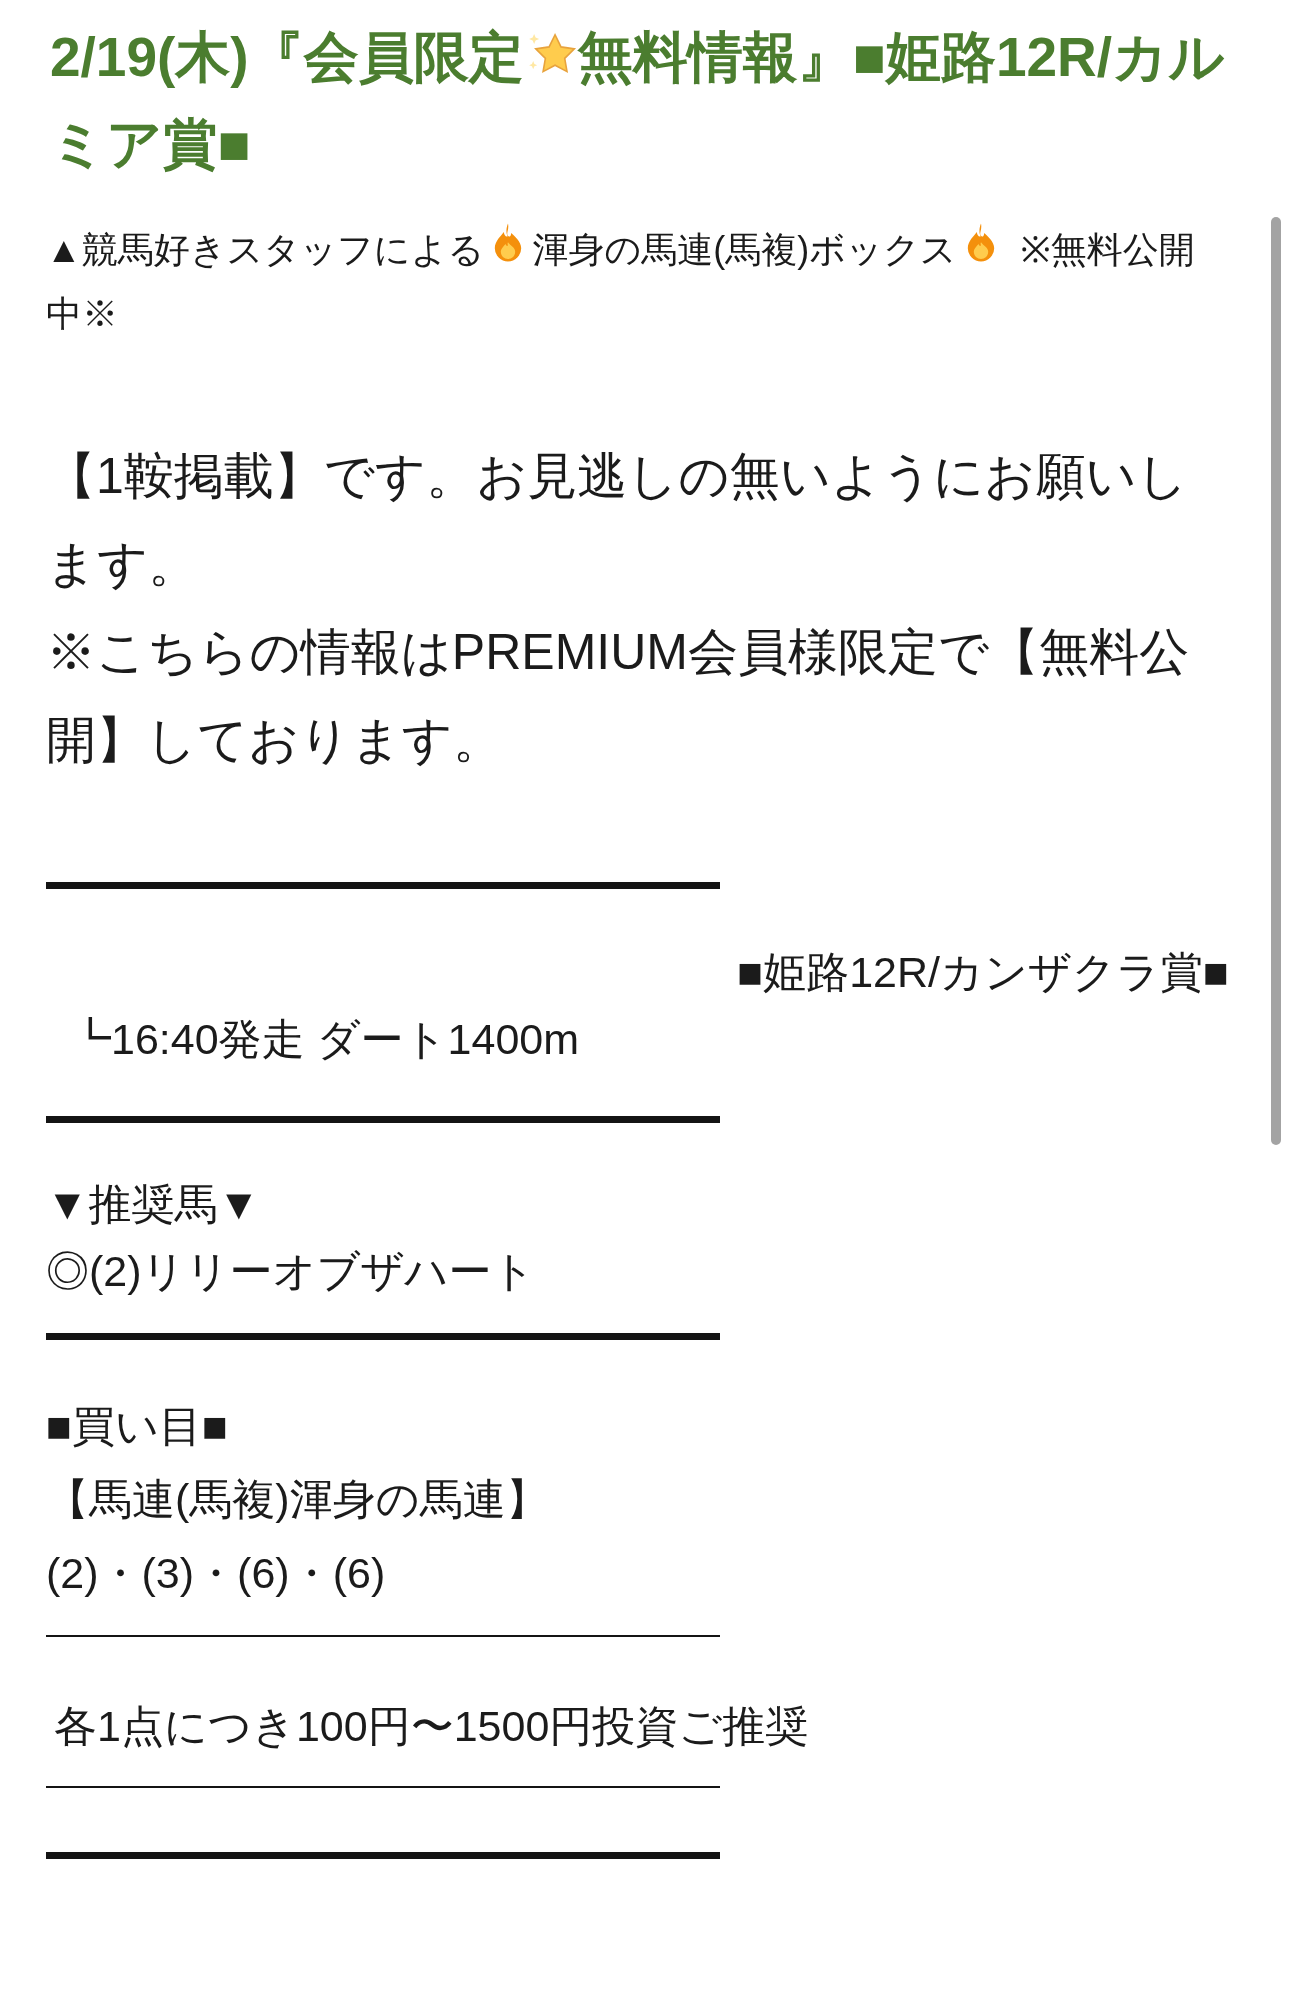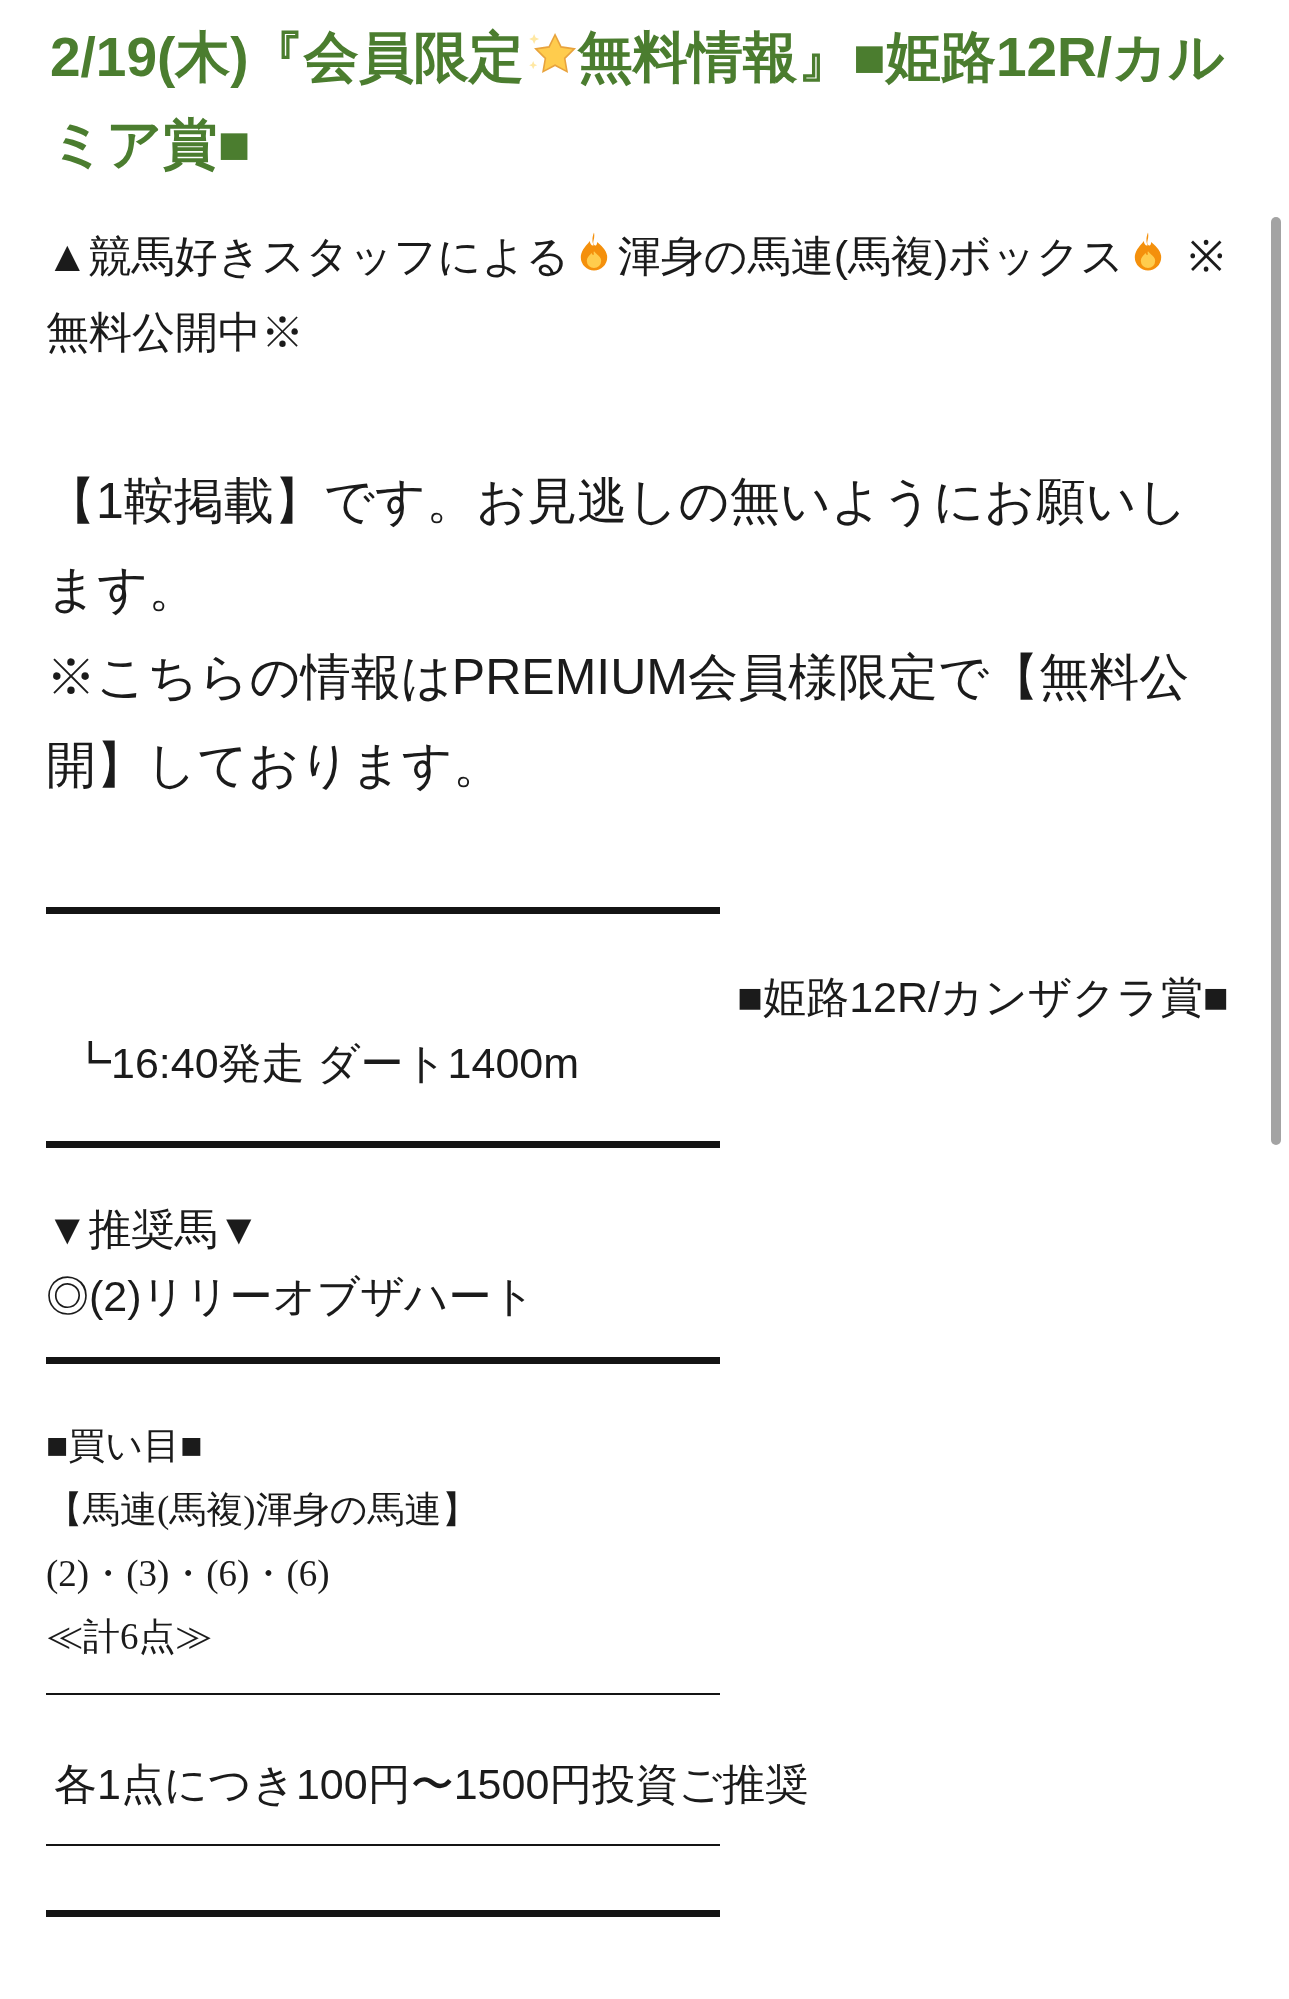--- a/index.html
+++ b/index.html
@@ -23,27 +23,27 @@
   h1.page-title {
     margin: 14px 4px 0;
     font-size: 55px;
     line-height: 1.58;
     font-weight: 700;
     color: var(--accent-green);
     letter-spacing: 0;
   }
 
   p { margin: 0; }
-  .lead { margin-top: 30px; font-size: 43px; line-height: 1.78; }
+  .lead { margin-top: 30px; font-size: 36px; line-height: 1.78; }
   .lead-sp { margin-left: 16px; }
   .note { font-size: 50px; line-height: 1.76; }
   .note-first { margin-top: 86px; }
 
   .txt { font-size: 43px; line-height: 1.55; }
-  .txt-lg { font-size: 37px; line-height: 1.72; font-family: Liberation Serif, serif; }
+  .txt-lg { font-size: 43px; line-height: 1.72; }
 
   .divider { border: 0; background: var(--divider-color); width: 674px; margin: 0; }
   .divider.thick { height: 7px; }
   .divider.thin { height: 2px; }
   .d1 { margin-top: 98px; }
   .d2 { margin-top: 44px; }
   .d3 { margin-top: 28px; }
   .d4 { margin-top: 24px; }
   .d5 { margin-top: 26px; }
   .d6 { margin-top: 64px; height: 8px; }
@@ -100,21 +100,20 @@
     <hr class="divider thick d2">
 
     <p class="txt mt-pick">▼推奨馬▼</p>
     <p class="txt">◎(2)リリーオブザハート</p>
 
     <hr class="divider thick d3">
 
     <p class="txt-lg mt-bets">■買い目■</p>
     <p class="txt-lg">【馬連(馬複)渾身の馬連】</p>
     <p class="txt-lg">(2)・(3)・(6)・(6)</p>
-    <p class="txt-lg">≪計6点≫</p>
 
     <hr class="divider thin d4">
 
     <p class="txt mt-invest">各1点につき100円〜1500円投資ご推奨</p>
 
     <hr class="divider thin d5">
     <hr class="divider thick d6">
 
   </div>
 

